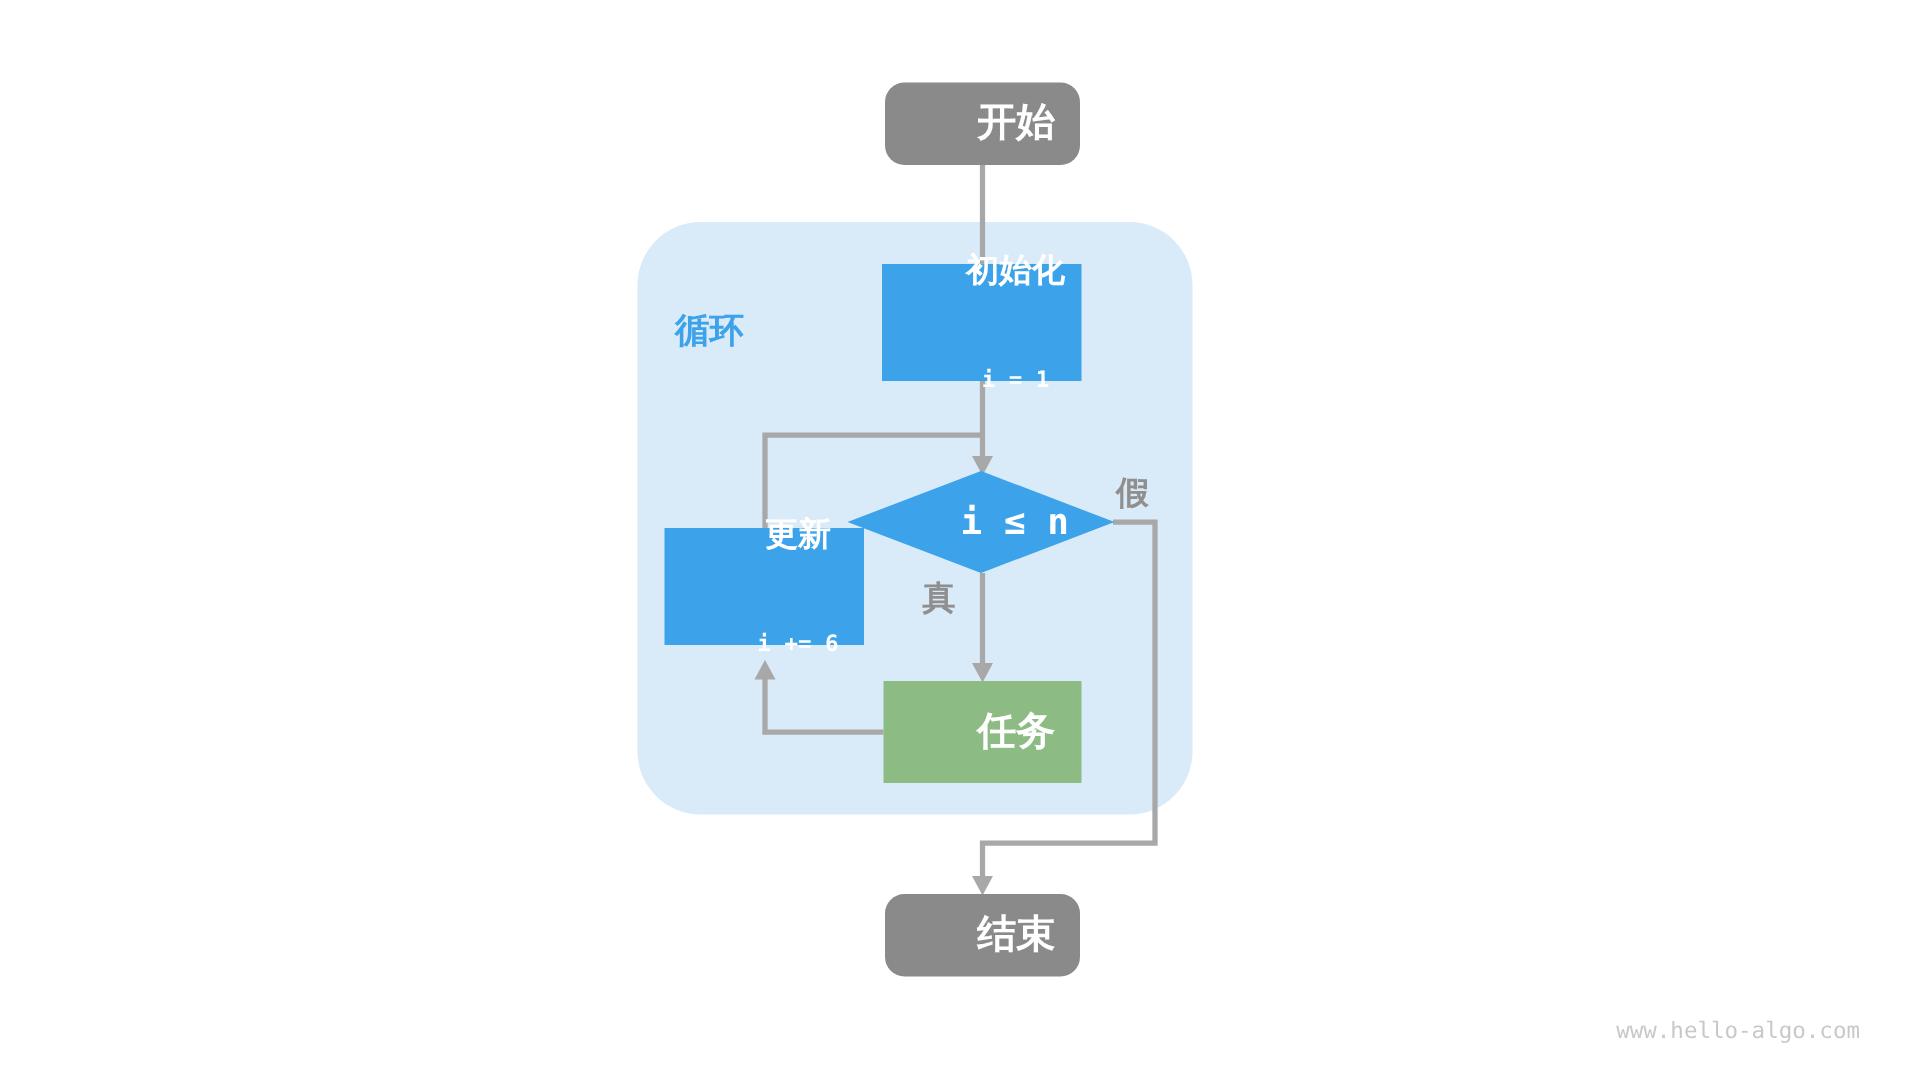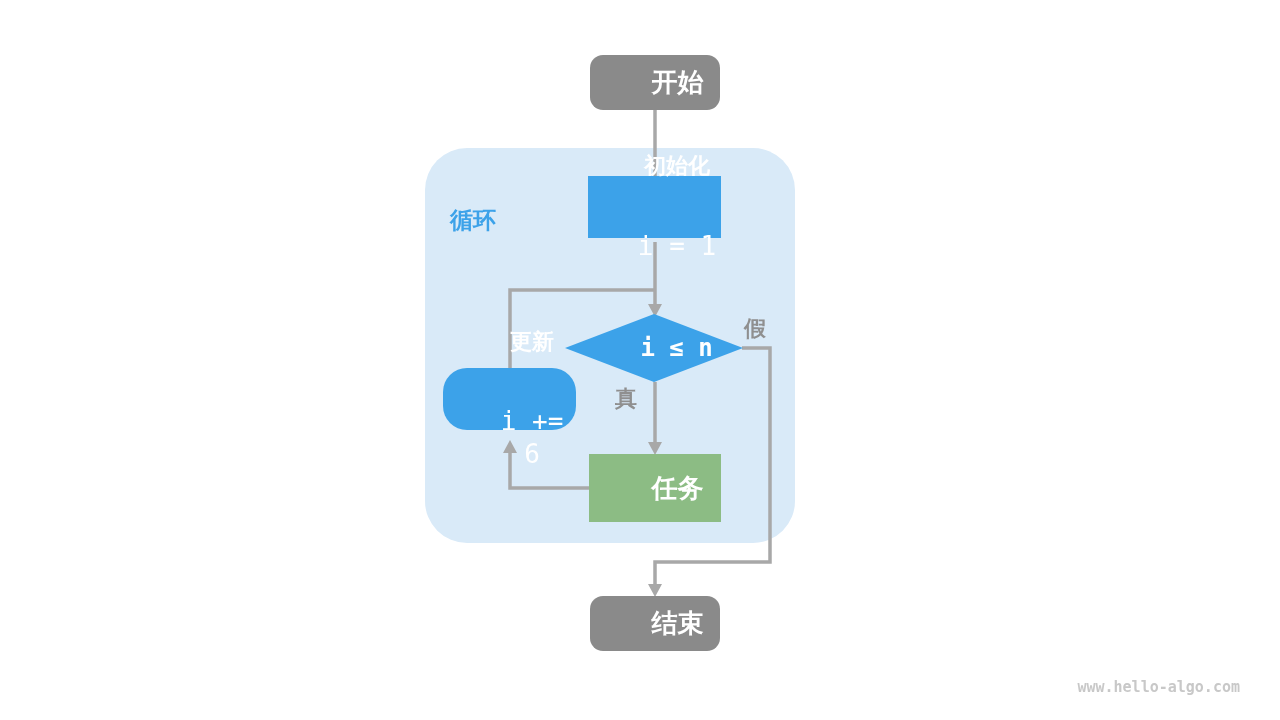--- a/index.html
+++ b/index.html
@@ -51,30 +51,30 @@
     padding-left: 45px;
   }
   .terminal {
     width: 130px; height: 55px;
     background: var(--node-gray);
     border-radius: 13px;
     font-size: 26px;
     font-weight: bold;
   }
   .process {
-    width: 133px; height: 62px;
+    width: 133px; height: 78px;
     background: var(--accent-blue);
     font-size: 22px;
     font-weight: bold;
     gap: 48px;
   }
   .process .code-line {
     font-family: "DejaVu Sans Mono", "Liberation Mono", monospace;
-    font-size: 26px;
-    font-weight: normal;
+    font-size: 15px;
+    font-weight: bold;
     margin-top: 2px;
   }
   .decision {
     width: 178px; height: 68px;
     background: var(--accent-blue);
     clip-path: polygon(50% 0, 100% 50%, 50% 100%, 0 50%);
     font-family: "DejaVu Sans Mono", "Liberation Mono", monospace;
     font-size: 24px;
     font-weight: bold;
   }
@@ -99,21 +99,20 @@
     font-weight: bold;
   }
   .branch-label.true  { left: 615px; top: 384px; }
   .branch-label.false { left: 744px; top: 314px; }
   .watermark {
     position: absolute;
     right: 40px; top: 678px;
     font-family: "DejaVu Sans Mono", "Liberation Mono", monospace;
     font-size: 15px;
     color: var(--watermark-gray);
-    font-weight: bold;
   }
 </style>
 </head>
 <body>
 
 <div class="canvas">
 
   <div class="loop-container"></div>
   <div class="loop-label">循环</div>
 
@@ -142,21 +141,21 @@
 
   <div class="node process" style="left:588px; top:176px;">
     <span>初始化</span>
     <span class="code-line">i = 1</span>
   </div>
 
   <div class="node decision" style="left:565px; top:314px;">
     <span>i ≤ n</span>
   </div>
 
-  <div class="node process" style="left:443px; top:368px;border-radius:24px;">
+  <div class="node process" style="left:443px; top:352px;">
     <span>更新</span>
     <span class="code-line">i += 6</span>
   </div>
 
   <div class="node task" style="left:589px; top:454px;">
     <span>任务</span>
   </div>
 
   <div class="node terminal" style="left:590px; top:596px;">
     <span>结束</span>

